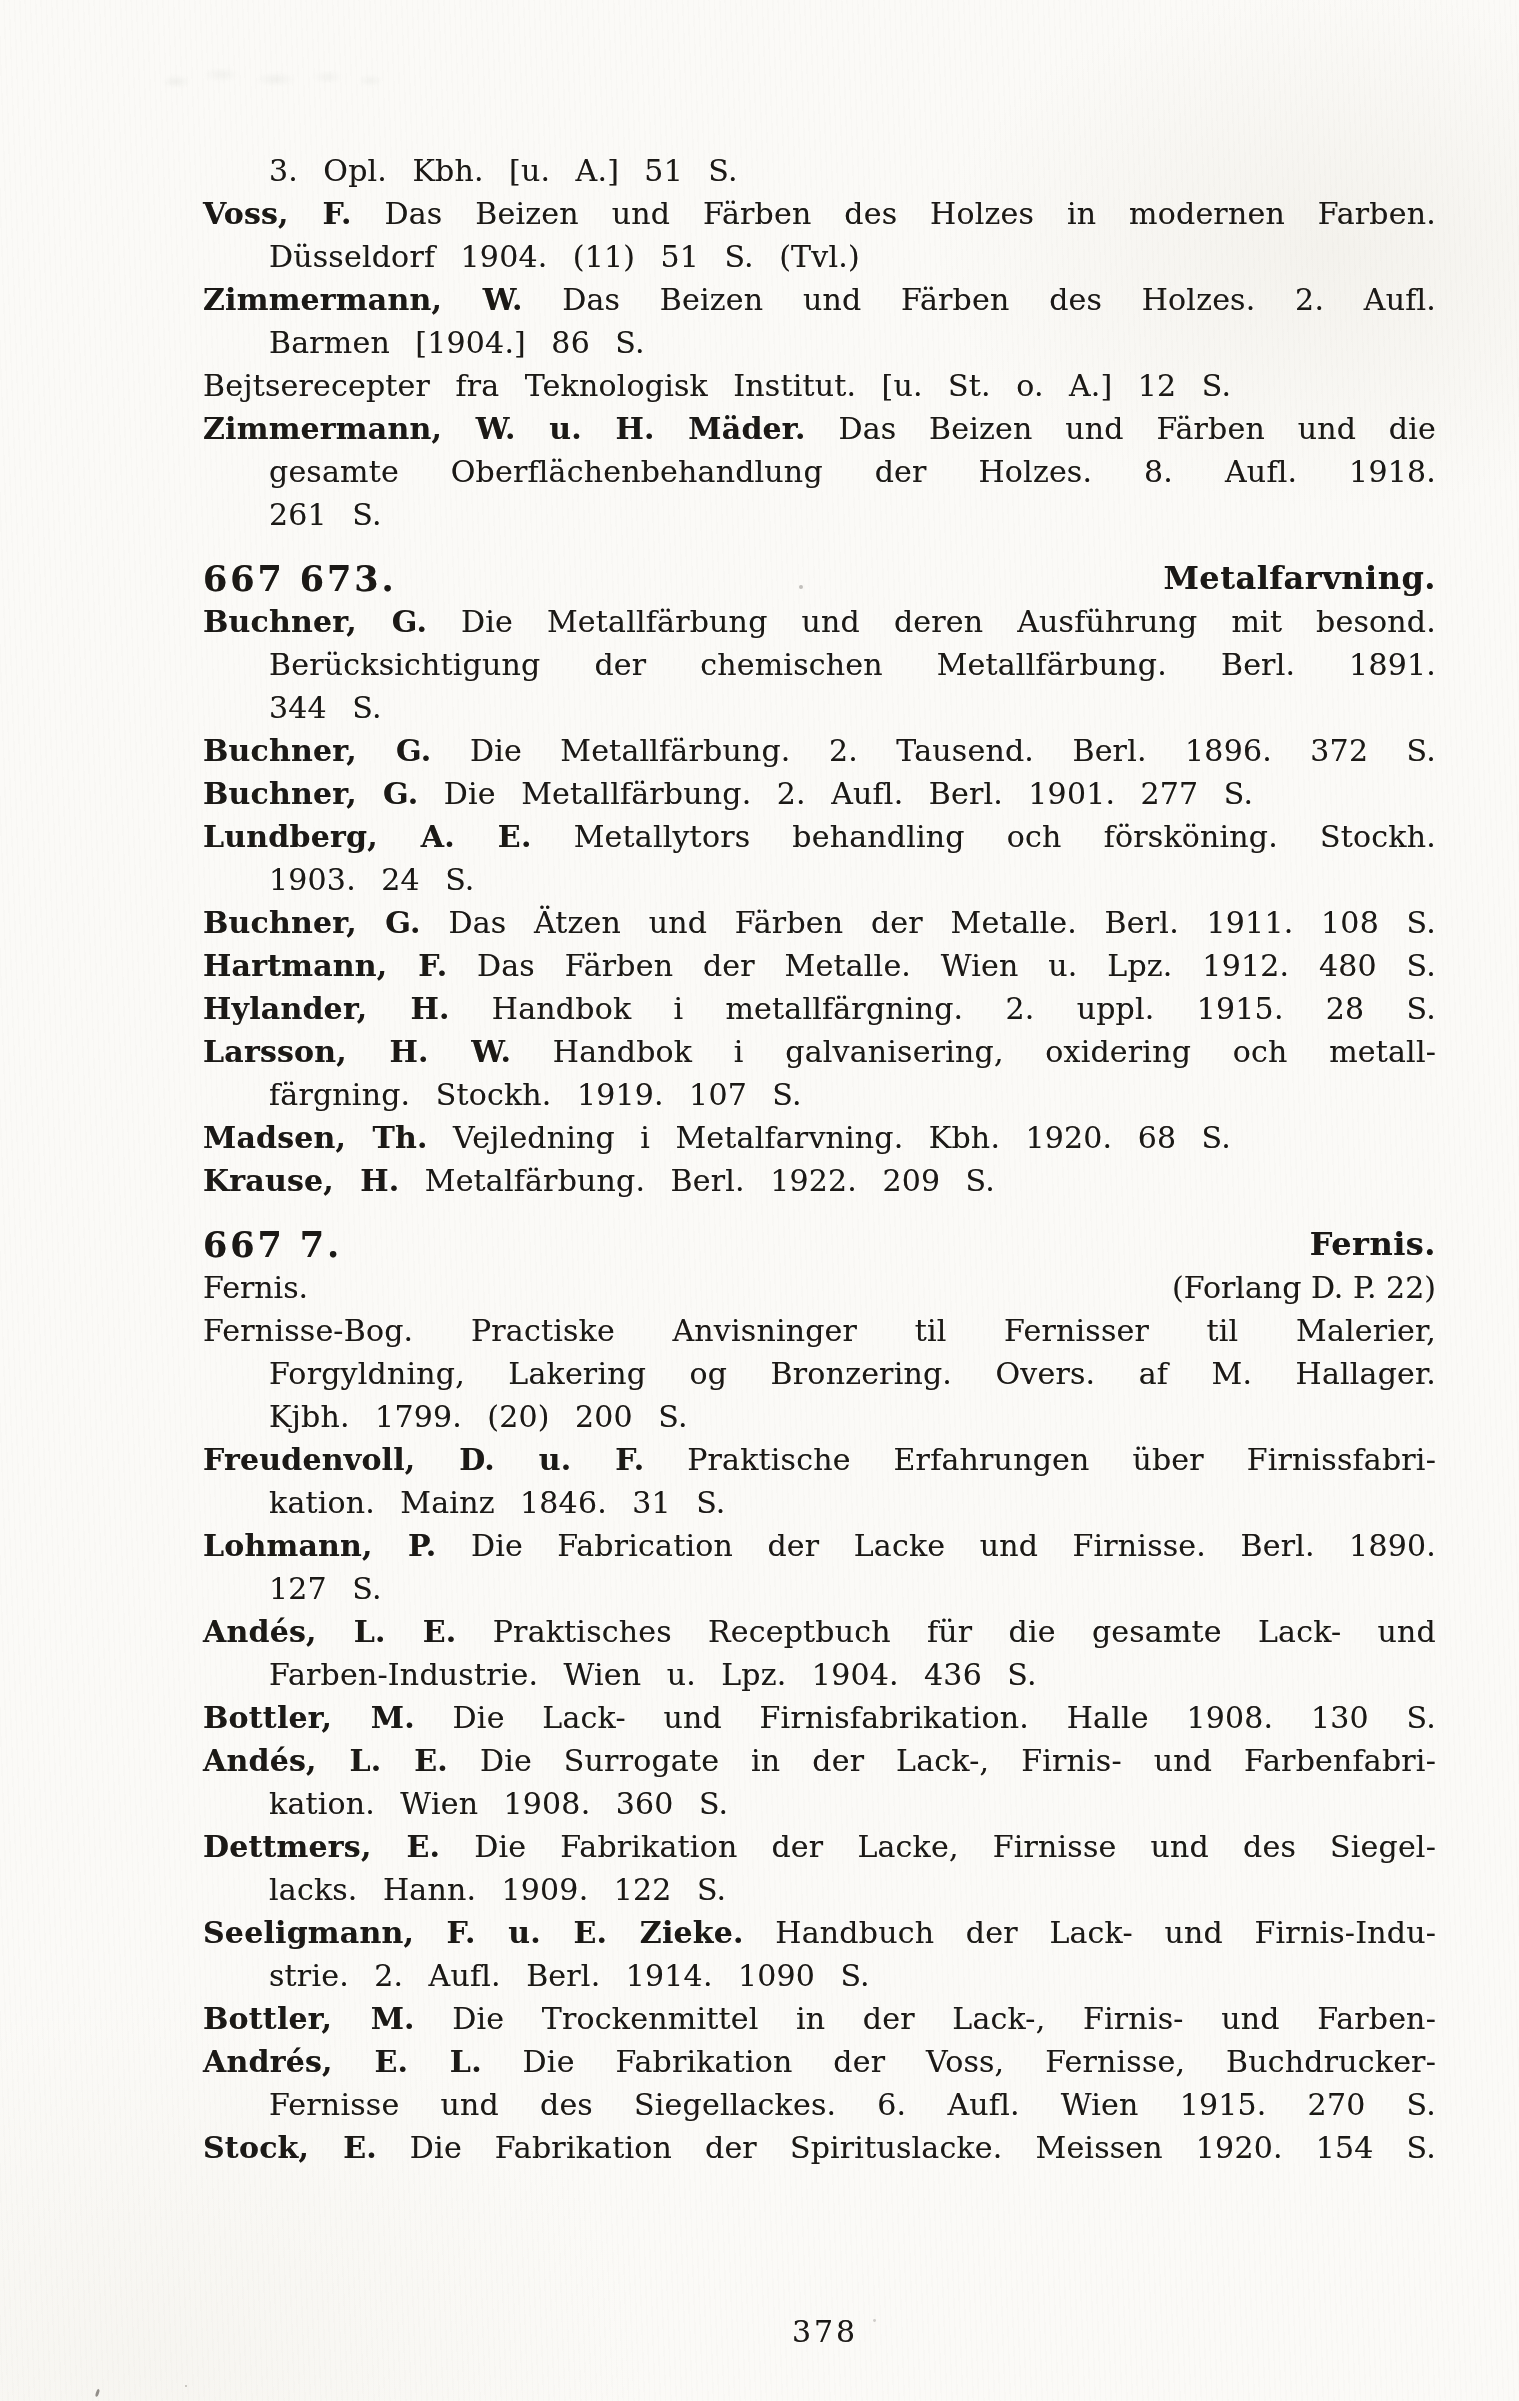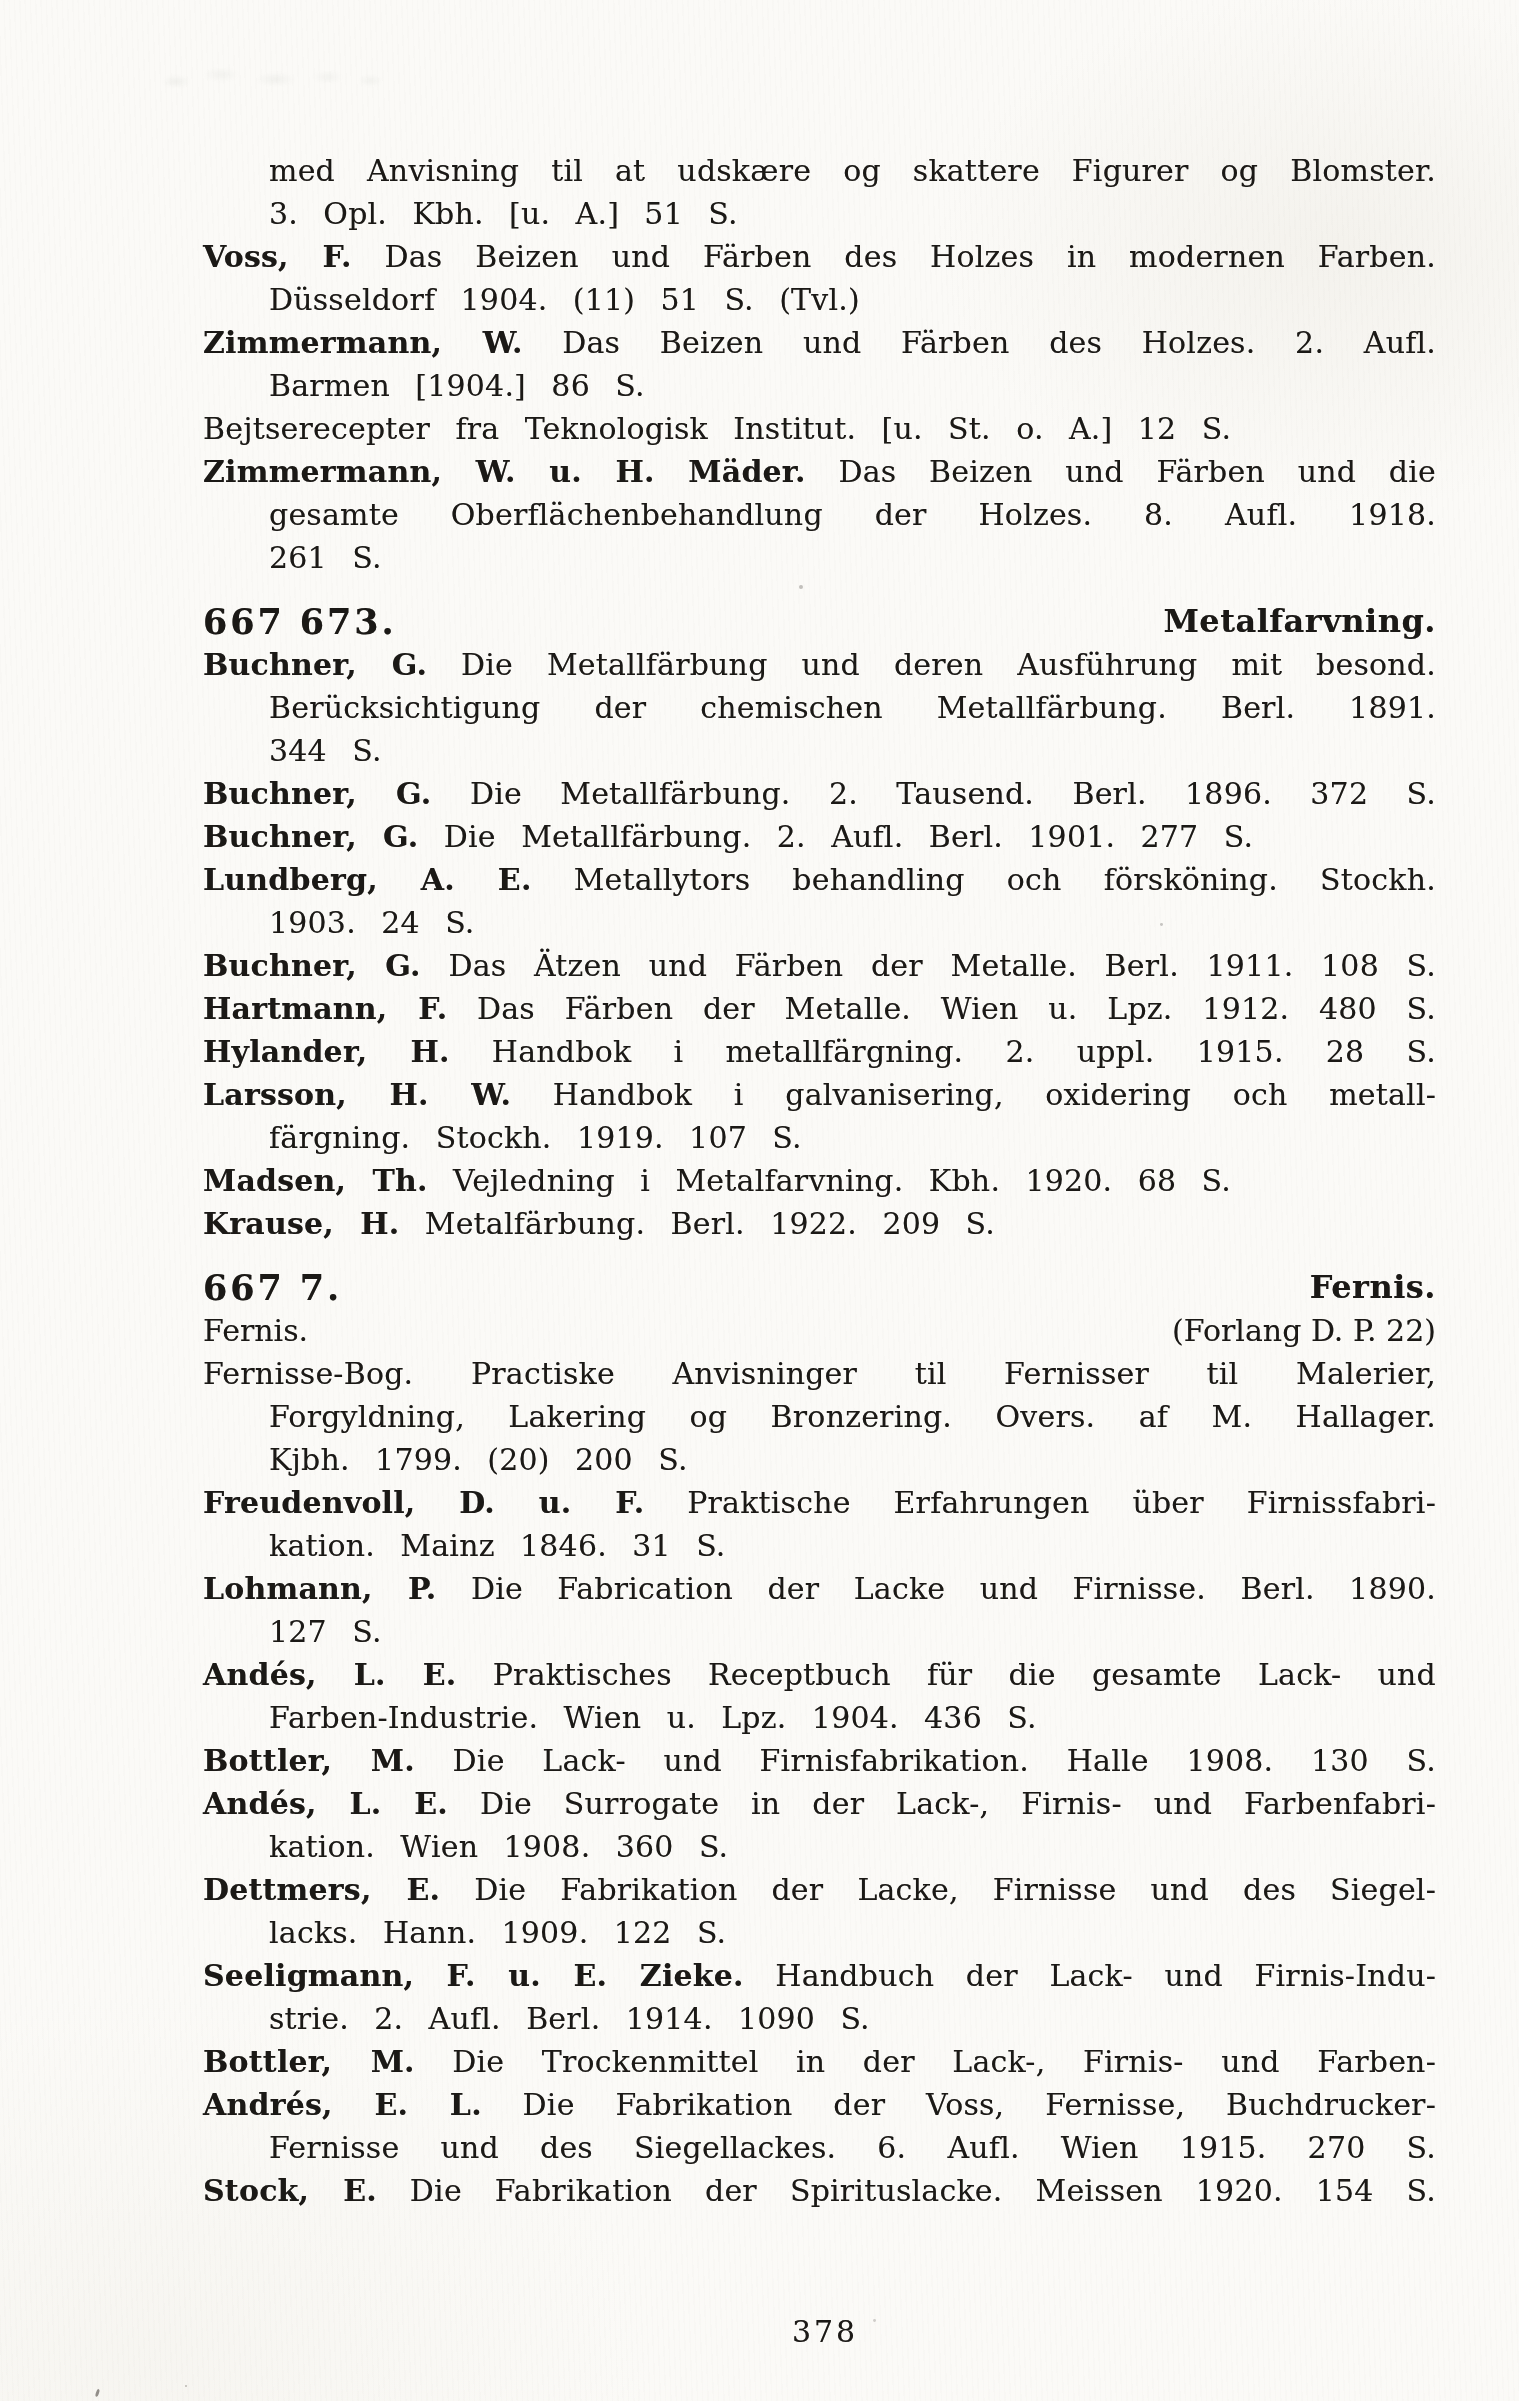--- a/index.html
+++ b/index.html
@@ -59,21 +59,20 @@
       radial-gradient(17.3px 8.6px at 94% 58%, rgba(130,138,128,0.15), rgba(255,255,255,0) 70%);
   }
   .speck{position:absolute;background:rgba(45,40,34,0.5);border-radius:50%;pointer-events:none;}
 </style>
 </head>
 <body>
 
 <div class="ghost-top"></div>
 
 <main class="text-col">
-    <div class="line indent just"><span>med Anvisning til at udskære og skattere Figurer og Blomster.</span></div>
     <div class="line indent loose"><span>3. Opl. Kbh. [u. A.] 51 S.</span></div>
     <div class="line just"><span class="b">Voss, F.</span><span> Das Beizen und Färben des Holzes in modernen Farben.</span></div>
     <div class="line indent loose"><span>Düsseldorf 1904. (11) 51 S. (Tvl.)</span></div>
     <div class="line just"><span class="b">Zimmermann, W.</span><span> Das Beizen und Färben des Holzes. 2. Aufl.</span></div>
     <div class="line indent loose"><span>Barmen [1904.] 86 S.</span></div>
     <div class="line loose"><span>Bejtserecepter fra Teknologisk Institut. [u. St. o. A.] 12 S.</span></div>
     <div class="line just"><span class="b">Zimmermann, W. u. H. Mäder.</span><span> Das Beizen und Färben und die</span></div>
     <div class="line indent just"><span>gesamte Oberflächenbehandlung der Holzes. 8. Aufl. 1918.</span></div>
     <div class="line indent loose"><span>261 S.</span></div>
     <div class="heading-row">

